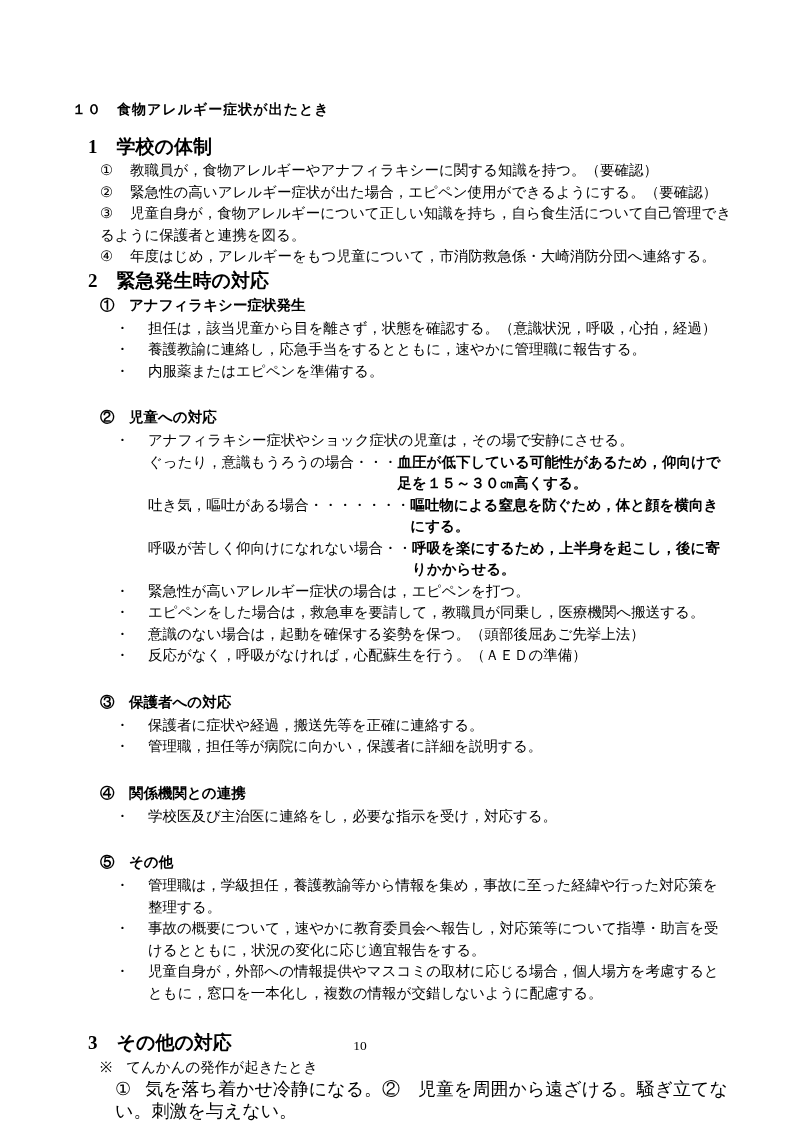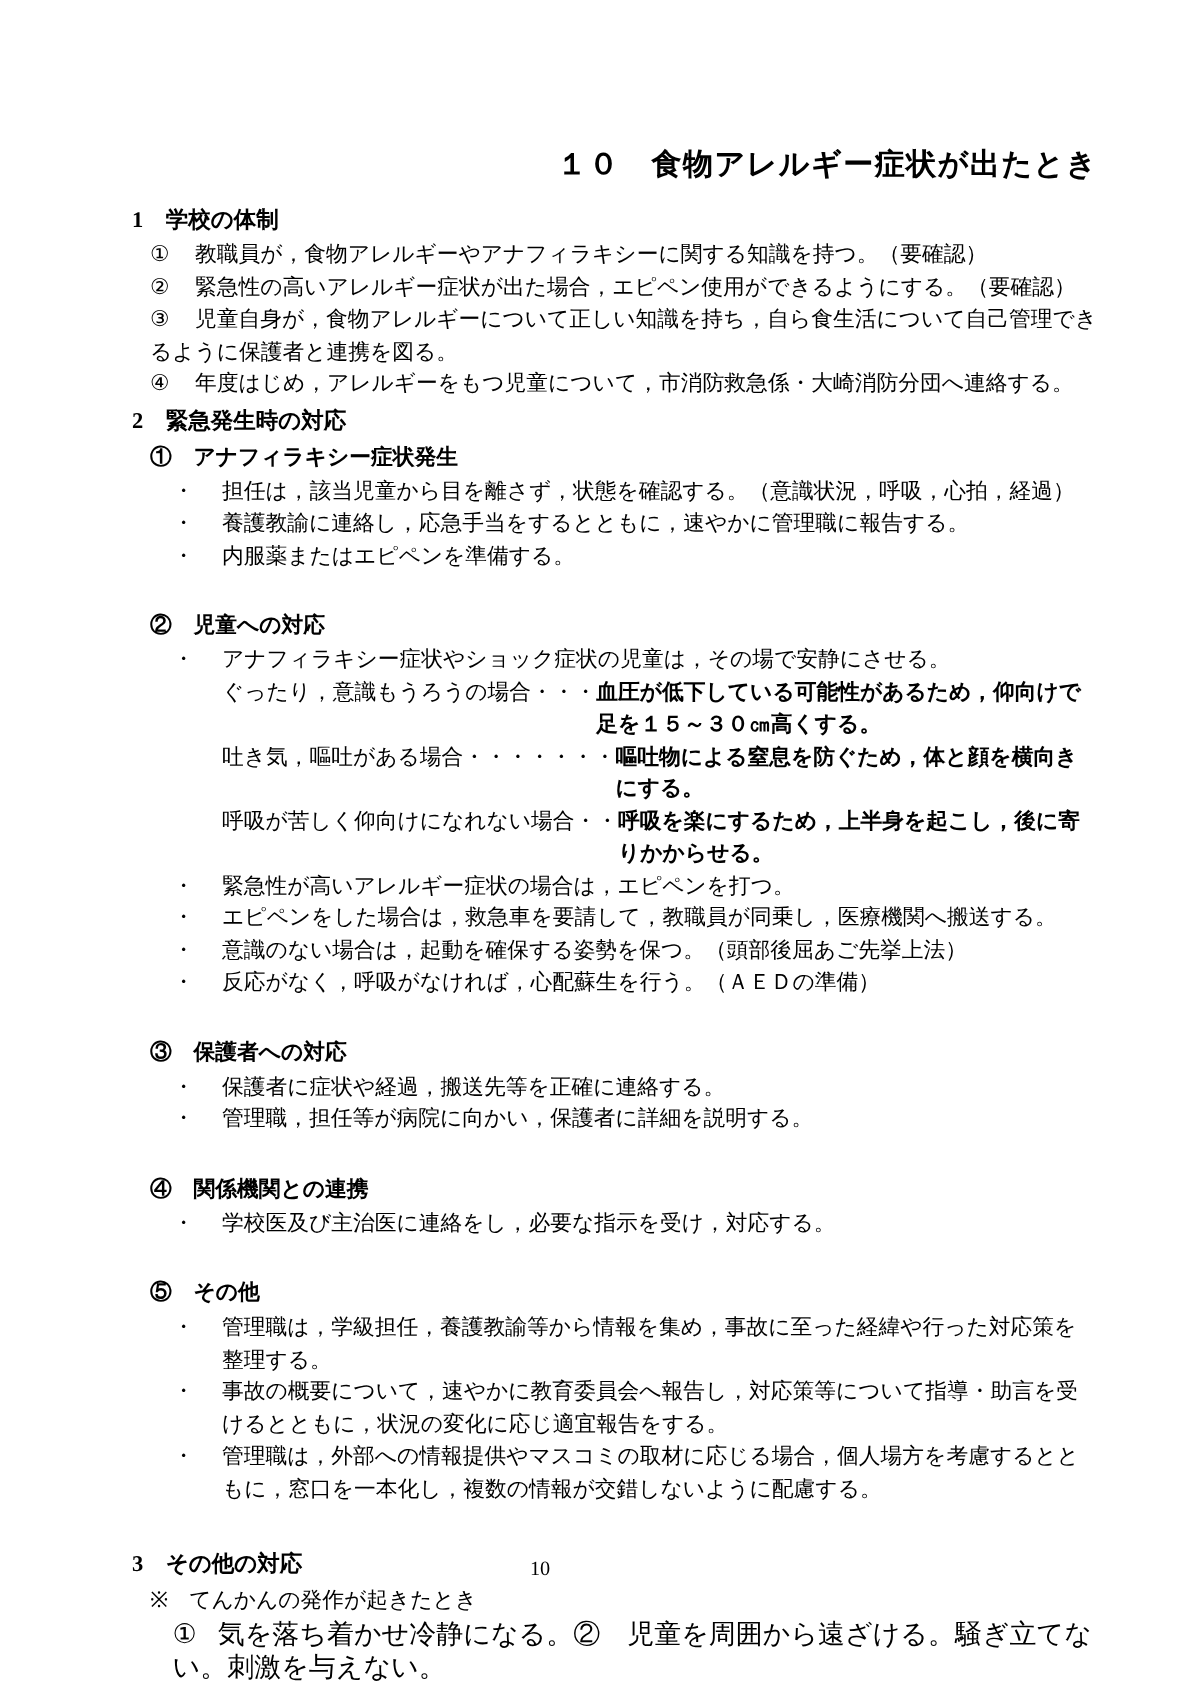--- a/index.html
+++ b/index.html
@@ -15,29 +15,28 @@
     color: #000000;
     font-family: "Liberation Serif", "DejaVu Serif", serif;
   }
   .page {
     position: absolute;
     top: 98px;
     left: 0;
     width: 732px;
   }
   .title {
-    font-size: 20px;
+    font-size: 14px;
     font-weight: bold;
     line-height: 24px;
     margin: 0 0 14px 72px;
     letter-spacing: 1px;
-    text-align: right;
   }
   .h2 {
-    font-size: 15px;
+    font-size: 19px;
     font-weight: bold;
     line-height: 22px;
     margin: 2px 0 2px 88px;
   }
   .h3 {
     font-size: 14.5px;
     font-weight: bold;
     line-height: 22px;
     margin: 24px 0 2px 100px;
   }
@@ -137,21 +136,21 @@
     <h3 class="h3">③　保護者への対応</h3>
     <div class="bullet"><span class="bmark">・</span><span>保護者に症状や経過，搬送先等を正確に連絡する。</span></div>
     <div class="bullet"><span class="bmark">・</span><span>管理職，担任等が病院に向かい，保護者に詳細を説明する。</span></div>
 
     <h3 class="h3">④　関係機関との連携</h3>
     <div class="bullet"><span class="bmark">・</span><span>学校医及び主治医に連絡をし，必要な指示を受け，対応する。</span></div>
 
     <h3 class="h3">⑤　その他</h3>
     <div class="bullet"><span class="bmark">・</span><span>管理職は，学級担任，養護教諭等から情報を集め，事故に至った経緯や行った対応策を整理する。</span></div>
     <div class="bullet"><span class="bmark">・</span><span>事故の概要について，速やかに教育委員会へ報告し，対応策等について指導・助言を受けるとともに，状況の変化に応じ適宜報告をする。</span></div>
-    <div class="bullet"><span class="bmark">・</span><span>管理職は，外部への情報提供やマスコミの取材に応じる場合，個人場方を考慮するとともに，窓口を一本化し，複数の情報が交錯しないように配慮する。</span></div>
+    <div class="bullet"><span class="bmark">・</span><span>児童自身が，外部への情報提供やマスコミの取材に応じる場合，個人場方を考慮するとともに，窓口を一本化し，複数の情報が交錯しないように配慮する。</span></div>
   </div>
 
   <div class="sec sec3">
     <h2 class="h2">3　その他の対応</h2>
     <div class="note"><span class="mk">※</span><span>てんかんの発作が起きたとき</span></div>
     <div class="item2"><span class="mk">①</span><span>気を落ち着かせ冷静になる。②　児童を周囲から遠ざける。騒ぎ立てない。刺激を与えない。</span></div>
 
   </div>
 
 </div>

